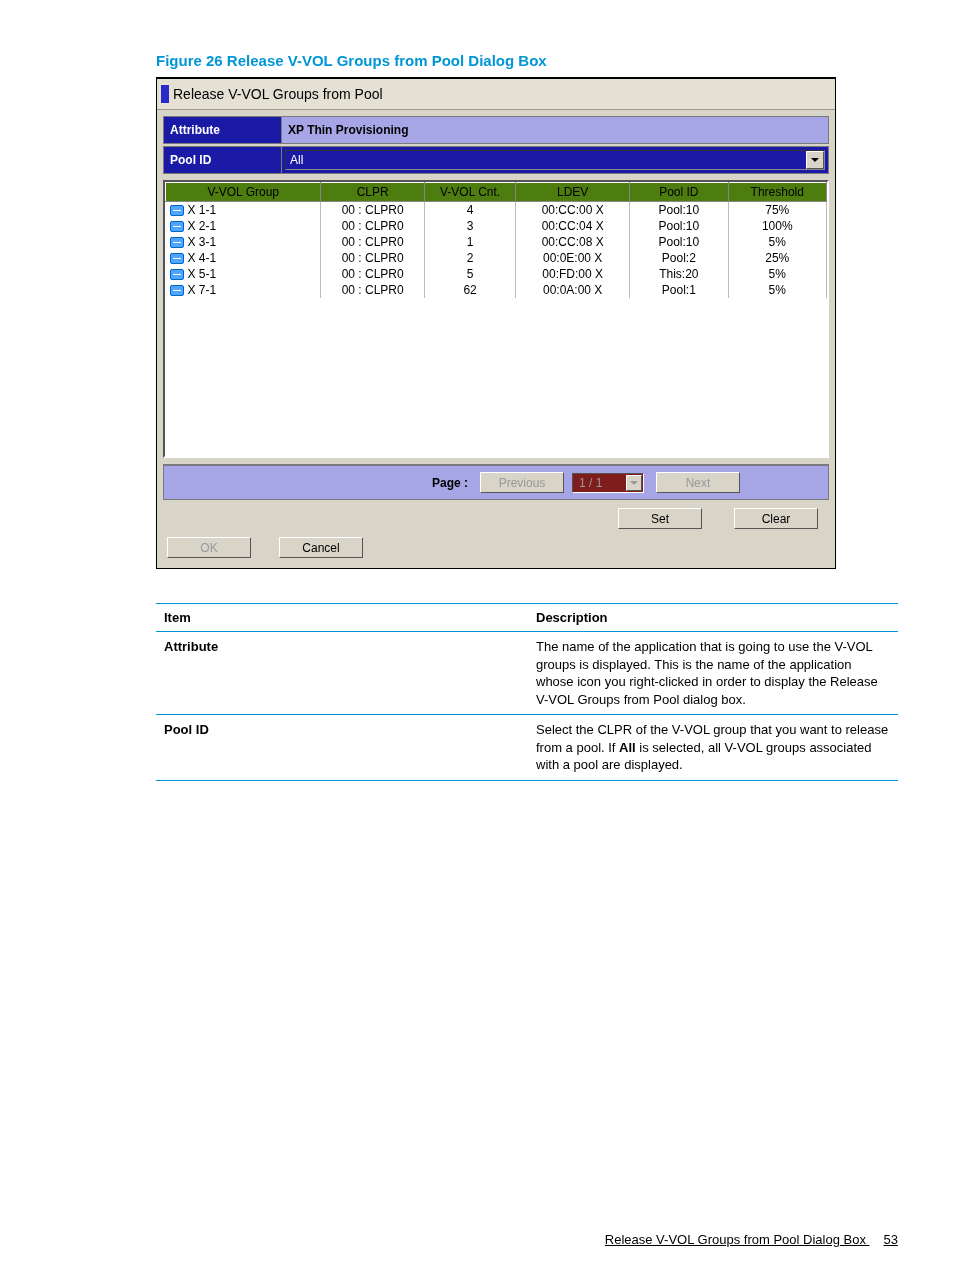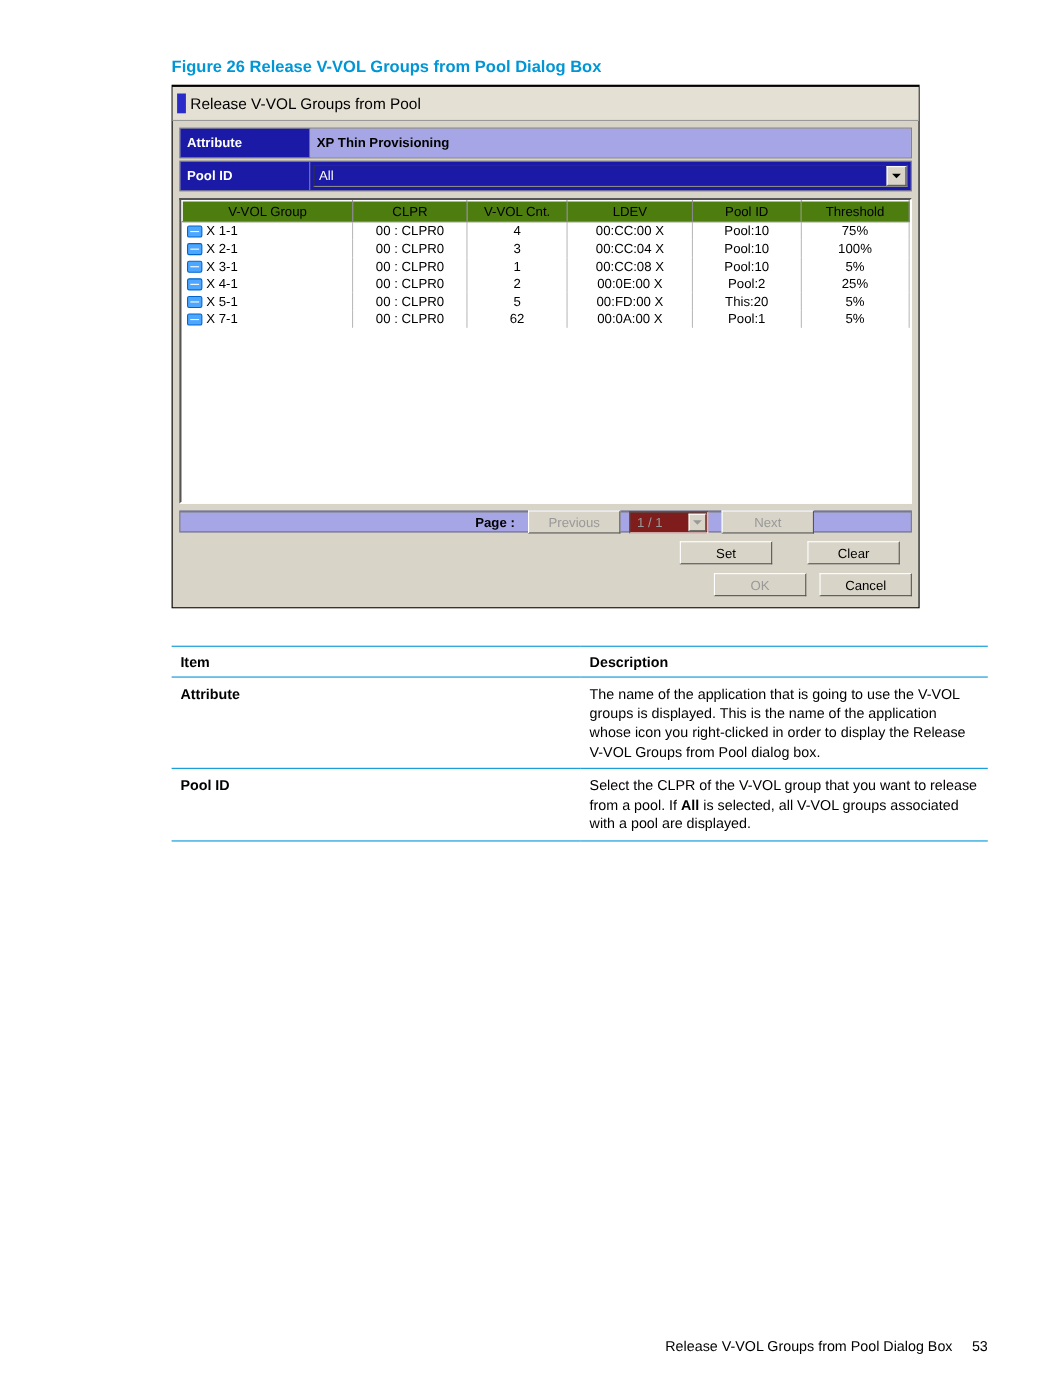--- a/index.html
+++ b/index.html
@@ -164,21 +164,21 @@
     left: 2px; right: 2px; top: 4px;
     height: 1px;
     background: #fff;
   }
   .grid-empty {
     height: 158px;
   }
   .pager-bar {
     background: #a6a6e6;
     border-top: 1px solid #7a7a7a;
-    height: 20px;
+    height: 36px;
     display: flex;
     align-items: center;
     justify-content: center;
     padding: 0 8px;
     gap: 8px;
     margin: 0 6px;
     border: 1px solid #7a7a7a;
     border-top: 2px solid #7a7a7a;
   }
   .pager-bar .lbl {
@@ -242,23 +242,22 @@
   }
   .btn-row {
     display: flex;
     justify-content: flex-end;
     padding: 8px 17px 4px 6px;
     gap: 28px;
     text-align: right;
   }
   .btn-row2 {
     display: flex;
-    justify-content: flex-end;
     padding: 4px 6px 10px 6px;
-    gap: 8px;
+    gap: 24px;
   }
   .desc-table {
     width: 742px;
     margin-top: 34px;
     border-collapse: collapse;
     font-size: 13px;
   }
   .desc-table th {
     text-align: left;
     border-top: 1.5px solid #0096d6;
@@ -275,23 +274,24 @@
   .desc-table td.item {
     font-weight: bold;
     width: 372px;
   }
   .desc-table tr:last-child td {
     border-bottom: 1.5px solid #0096d6;
   }
   .desc-strong { font-weight: bold; }
   .footer {
     position: absolute;
-    bottom: 40px;
+    bottom: 24px;
     right: 56px;
     font-size: 13px;
+    text-decoration: underline;
   }
   .footer .pnum { margin-left: 14px; }
   .col-group { width: 150px; }
   .col-clpr { width: 100px; }
   .col-cnt { width: 88px; }
   .col-ldev { width: 110px; }
   .col-pool { width: 95px; }
   .col-th { width: 95px; }
 </style>
 </head>

